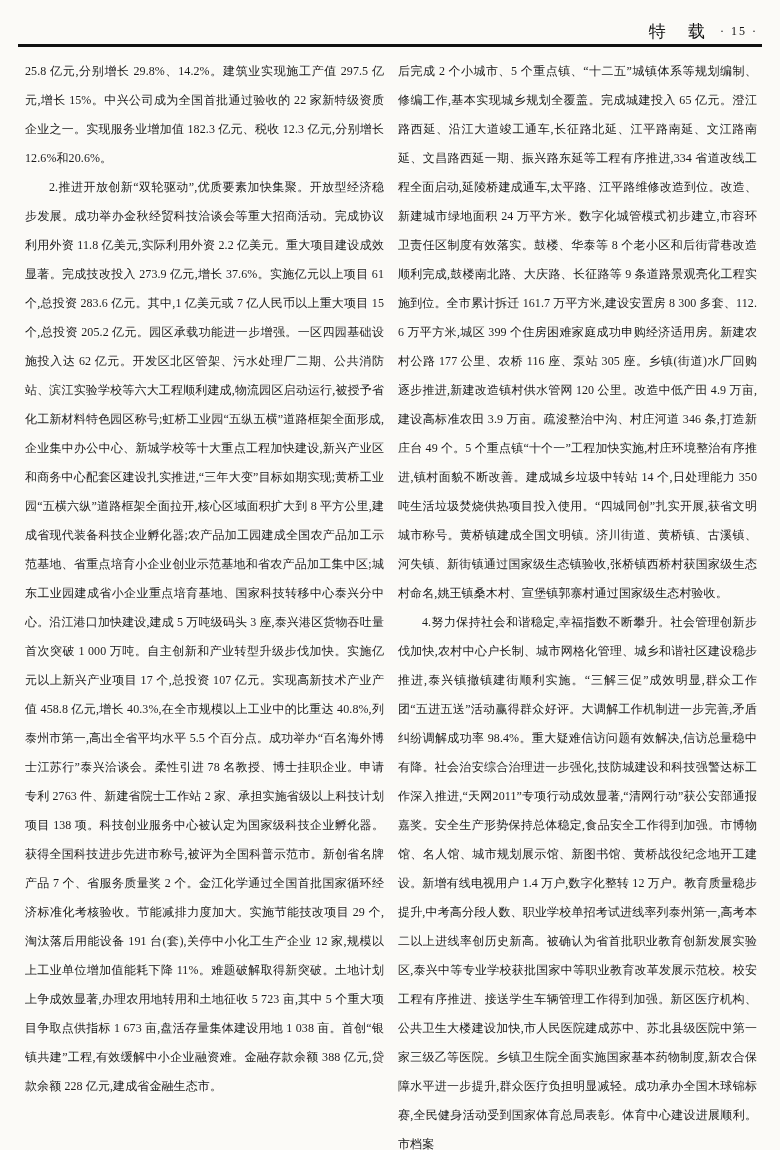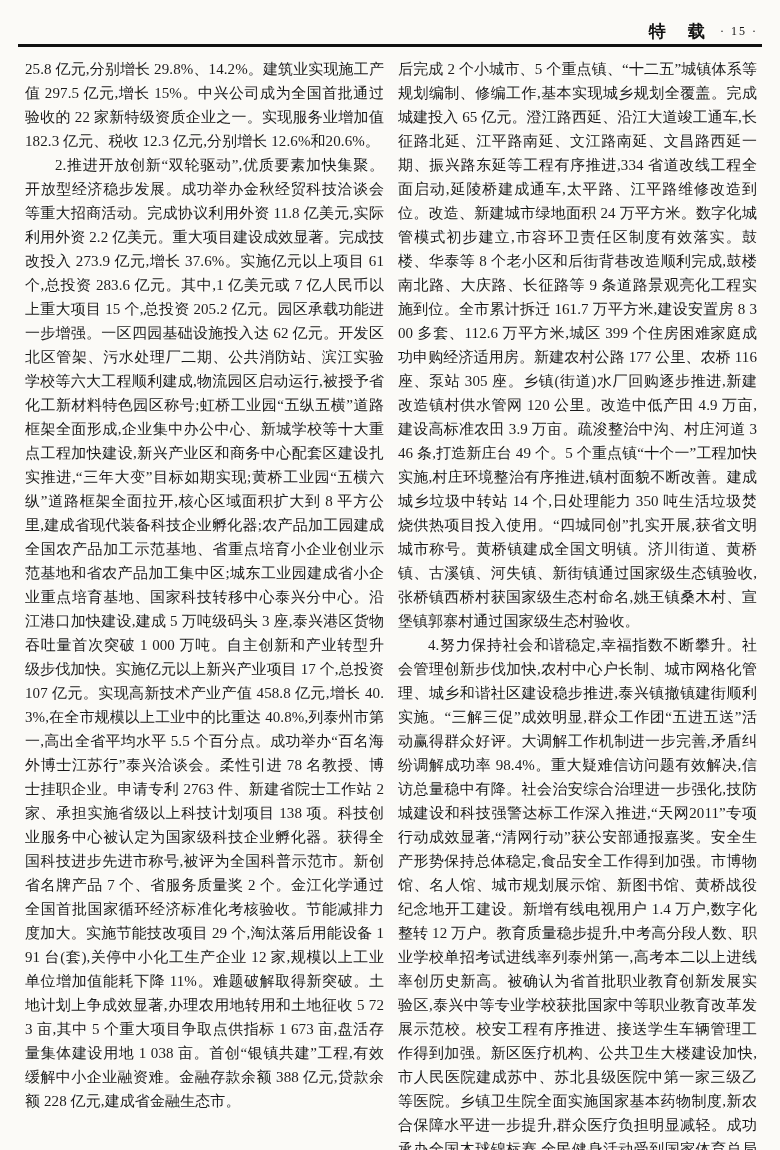--- a/index.html
+++ b/index.html
@@ -21,21 +21,21 @@
     position: absolute;
     top: 18px;
     left: 18px;
     right: 22px;
     height: 26px;
     display: flex;
     justify-content: flex-end;
     align-items: center;
   }
   .head-title {
-    font-weight: 700;
+    font-weight: 400;
     font-size: 17px;
     letter-spacing: 9px;
     color: #111;
   }
   .head-pageno {
     font-size: 12px;
     color: #111;
     margin-left: 6px;
     letter-spacing: 2px;
   }
@@ -54,22 +54,22 @@
     width: 732px;
     display: flex;
     gap: 14px;
   }
   .column {
     width: 359px;
     flex: 0 0 359px;
   }
   .column p.para {
     margin: 0;
-    font-size: 15px;
-    line-height: 24px;
+    font-size: 12px;
+    line-height: 29px;
     text-align: justify;
     text-justify: inter-character;
     letter-spacing: 0.1px;
     word-break: break-all;
   }
   .column p.indent {
     text-indent: 2em;
   }
 </style>
 </head>

